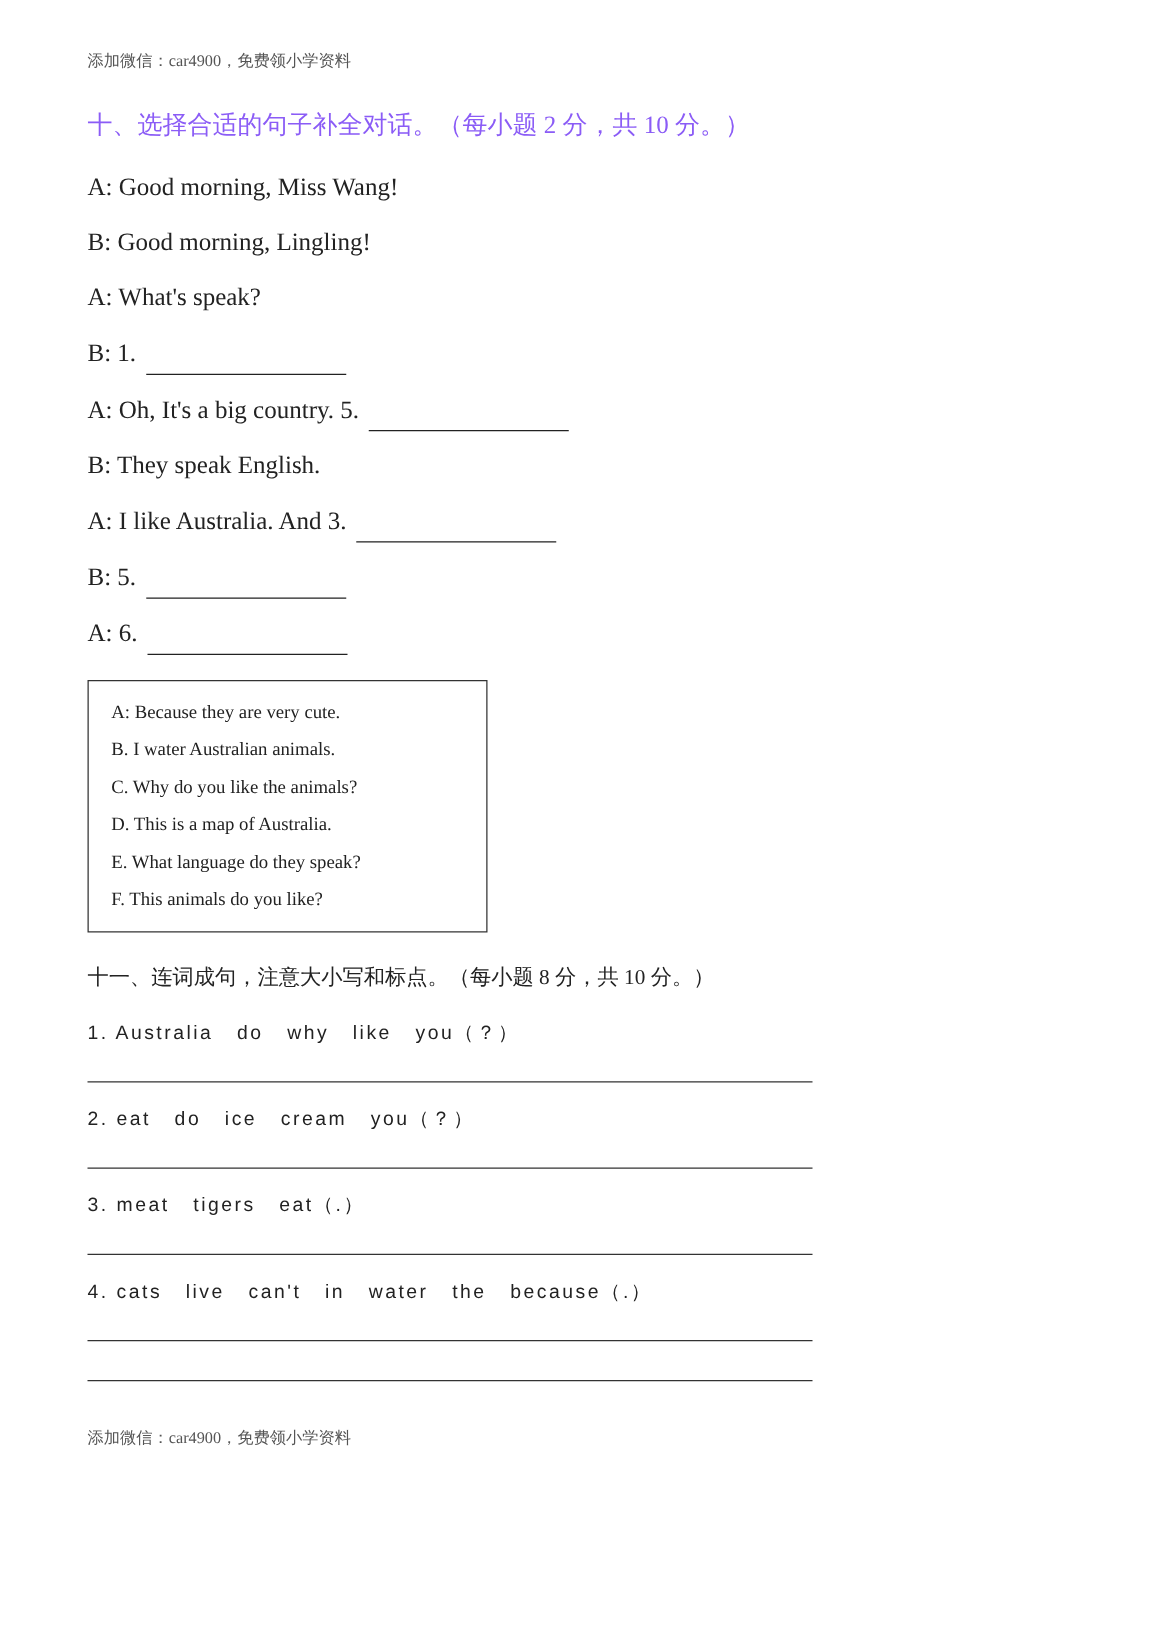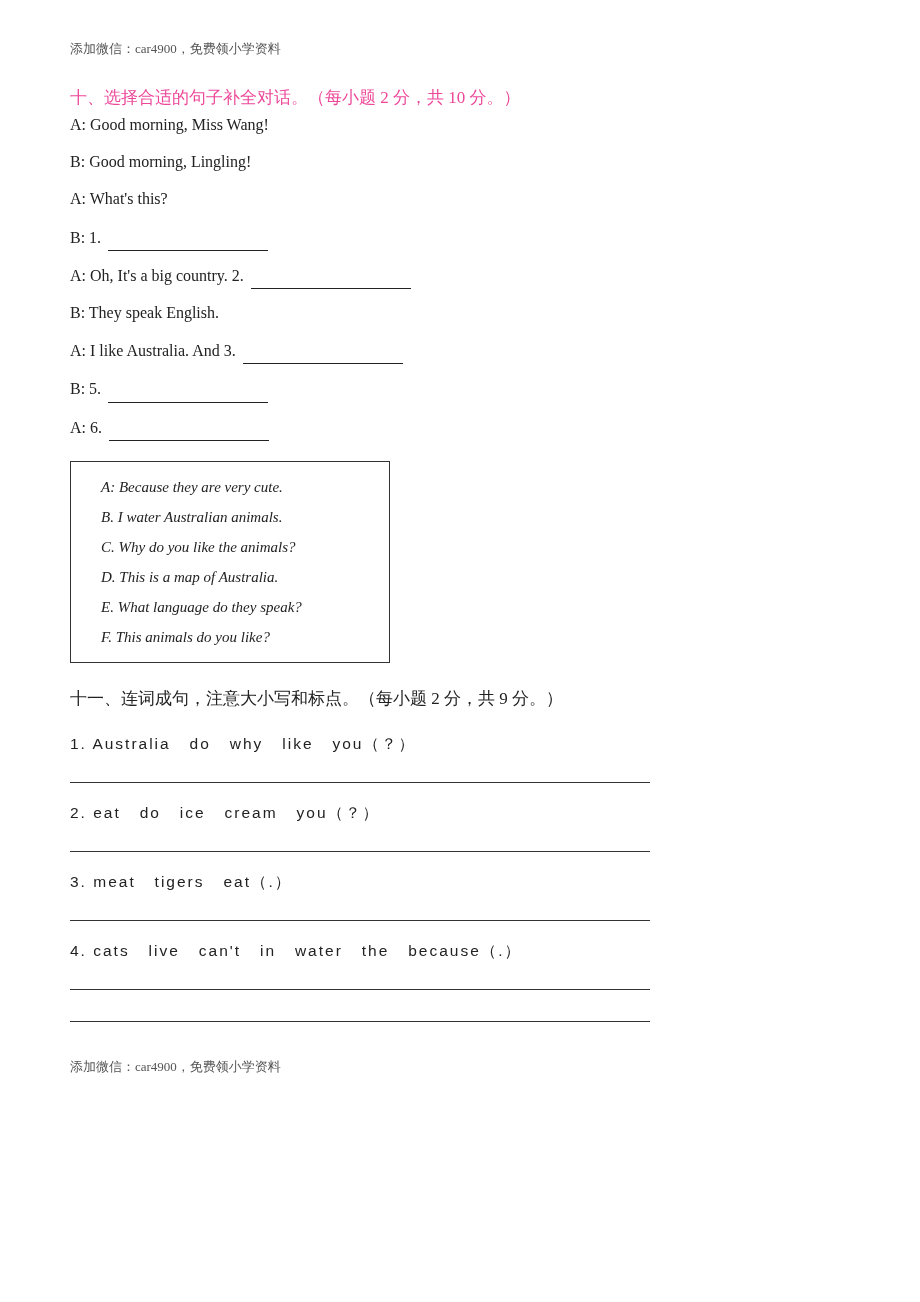--- a/index.html
+++ b/index.html
@@ -27,48 +27,47 @@
     }
 
     .watermark-top {
       font-size: 13px;
       color: #555;
       margin-bottom: 28px;
       font-family: "SimSun", serif;
     }
 
     .section-title {
-      font-size: 17px;
+      font-size: 20px;
       font-family: "SimSun", serif;
-      margin-bottom: 2px;
-      color: #ec4899;
+      margin-bottom: 20px;
+      color: #8b5cf6;
     }
 
     .dialog-line {
-      font-size: 16px;
+      font-size: 20px;
       margin-bottom: 10px;
       line-height: 1.7;
       font-family: "Times New Roman", "SimSun", serif;
     }
 
     .blank {
       display: inline-block;
       border-bottom: 1px solid #222;
       width: 160px;
       vertical-align: bottom;
       margin: 0 3px;
     }
 
     .answer-box {
       border: 1px solid #333;
       display: inline-block;
-      padding: 10px 30px;
+      padding: 10px 18px;
       margin: 10px 0 18px 0;
       min-width: 320px;
-      font-style: italic;
     }
 
     .answer-box-line {
       font-size: 15px;
       line-height: 2;
       font-family: "Times New Roman", "SimSun", serif;
     }
 
     .section11-title {
       font-size: 17px;
@@ -115,28 +114,28 @@
   <div class="dialog-line">
     <span>A:</span>
     <span> Good morning, Miss Wang!</span>
   </div>
   <div class="dialog-line">
     <span>B:</span>
     <span> Good morning, Lingling!</span>
   </div>
   <div class="dialog-line">
     <span>A:</span>
-    <span> What's this?</span>
+    <span> What's speak?</span>
   </div>
   <div class="dialog-line">
     <span>B: 1.</span>
     <span class="blank">&nbsp;</span>
   </div>
   <div class="dialog-line">
-    <span>A: Oh, It's a big country. 2.</span>
+    <span>A: Oh, It's a big country. 5.</span>
     <span class="blank">&nbsp;</span>
   </div>
   <div class="dialog-line">
     <span>B:</span>
     <span> They speak English.</span>
   </div>
   <div class="dialog-line">
     <span>A: I like Australia. And 3.</span>
     <span class="blank">&nbsp;</span>
   </div>
@@ -153,21 +152,21 @@
   <div class="answer-box">
     <div class="answer-box-line">A: Because they are very cute.</div>
     <div class="answer-box-line">B. I water Australian animals.</div>
     <div class="answer-box-line">C. Why do you like the animals?</div>
     <div class="answer-box-line">D. This is a map of Australia.</div>
     <div class="answer-box-line">E. What language do they speak?</div>
     <div class="answer-box-line">F. This animals do you like?</div>
   </div>
 
   
-  <div class="section11-title">十一、连词成句，注意大小写和标点。（每小题 2 分，共 9 分。）</div>
+  <div class="section11-title">十一、连词成句，注意大小写和标点。（每小题 8 分，共 10 分。）</div>
 
   
   <div class="reorder-question">
     <span>1. Australia&nbsp;&nbsp;&nbsp;do&nbsp;&nbsp;&nbsp;why&nbsp;&nbsp;&nbsp;like&nbsp;&nbsp;&nbsp;you（？）</span>
   </div>
   <div class="answer-line"></div>
 
   
   <div class="reorder-question">
     <span>2. eat&nbsp;&nbsp;&nbsp;do&nbsp;&nbsp;&nbsp;ice&nbsp;&nbsp;&nbsp;cream&nbsp;&nbsp;&nbsp;you（？）</span>

